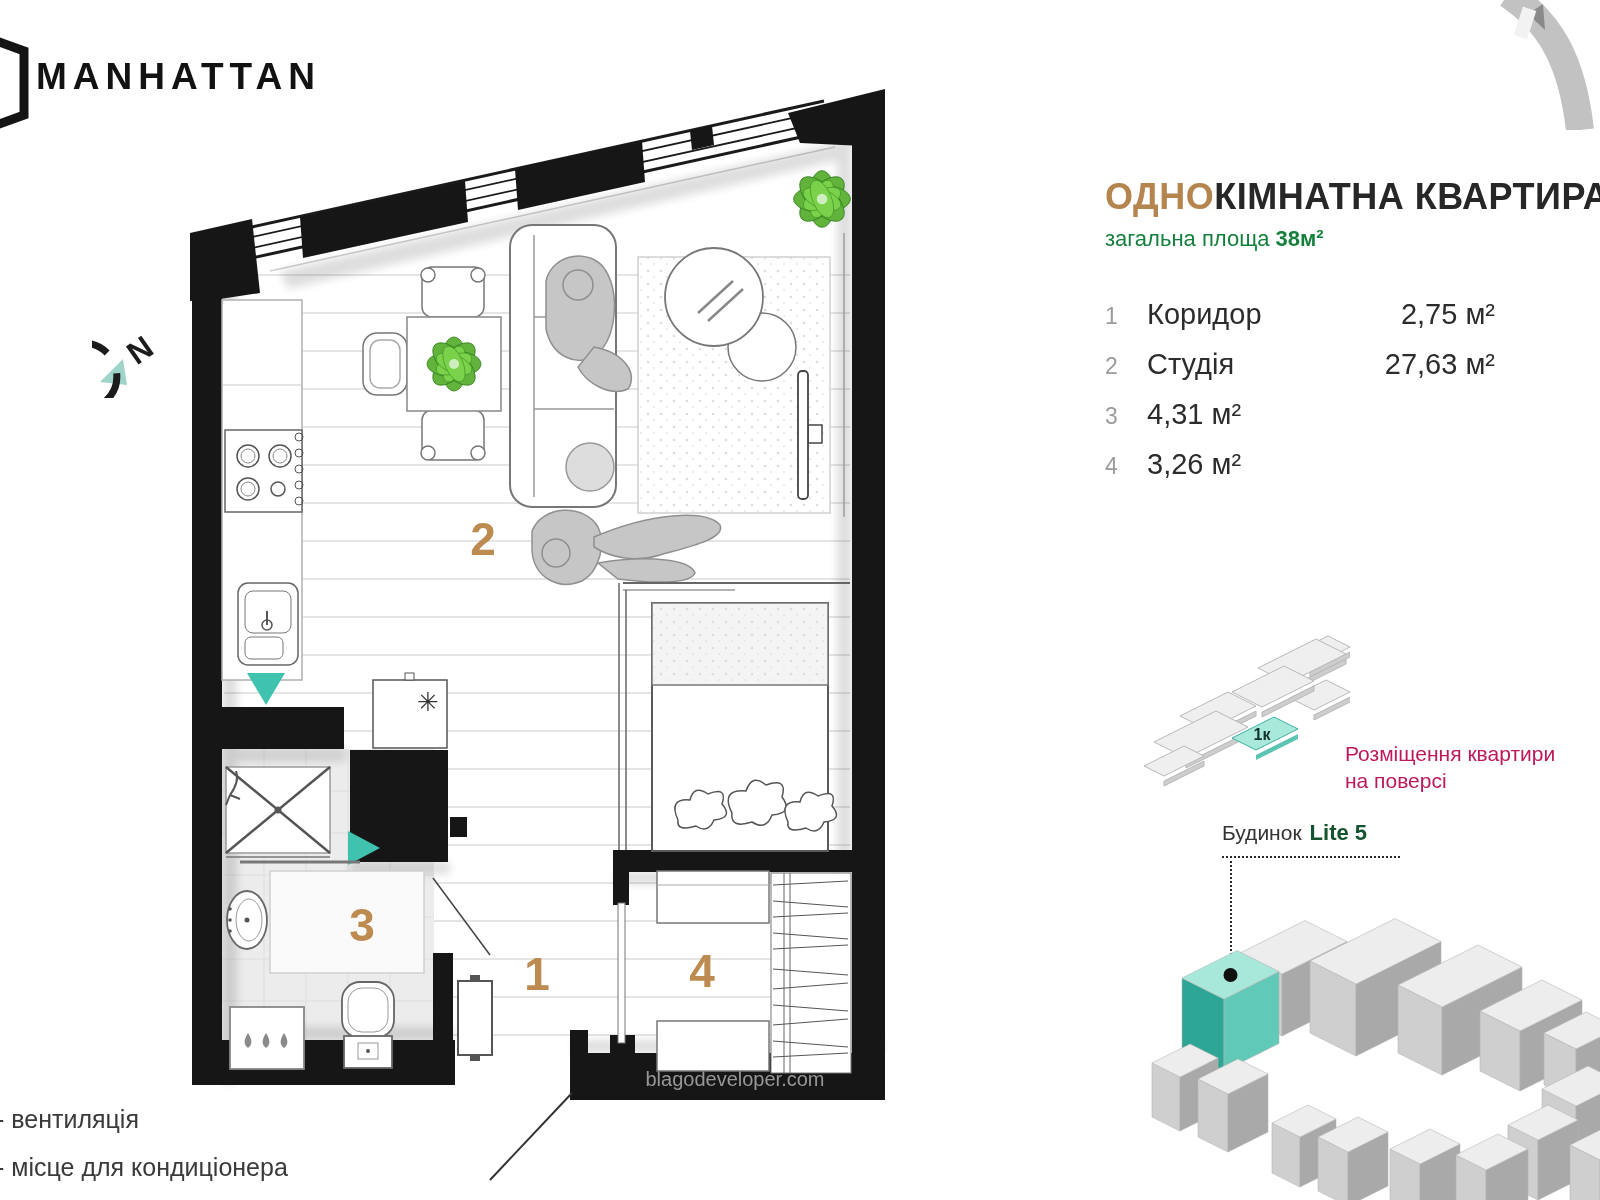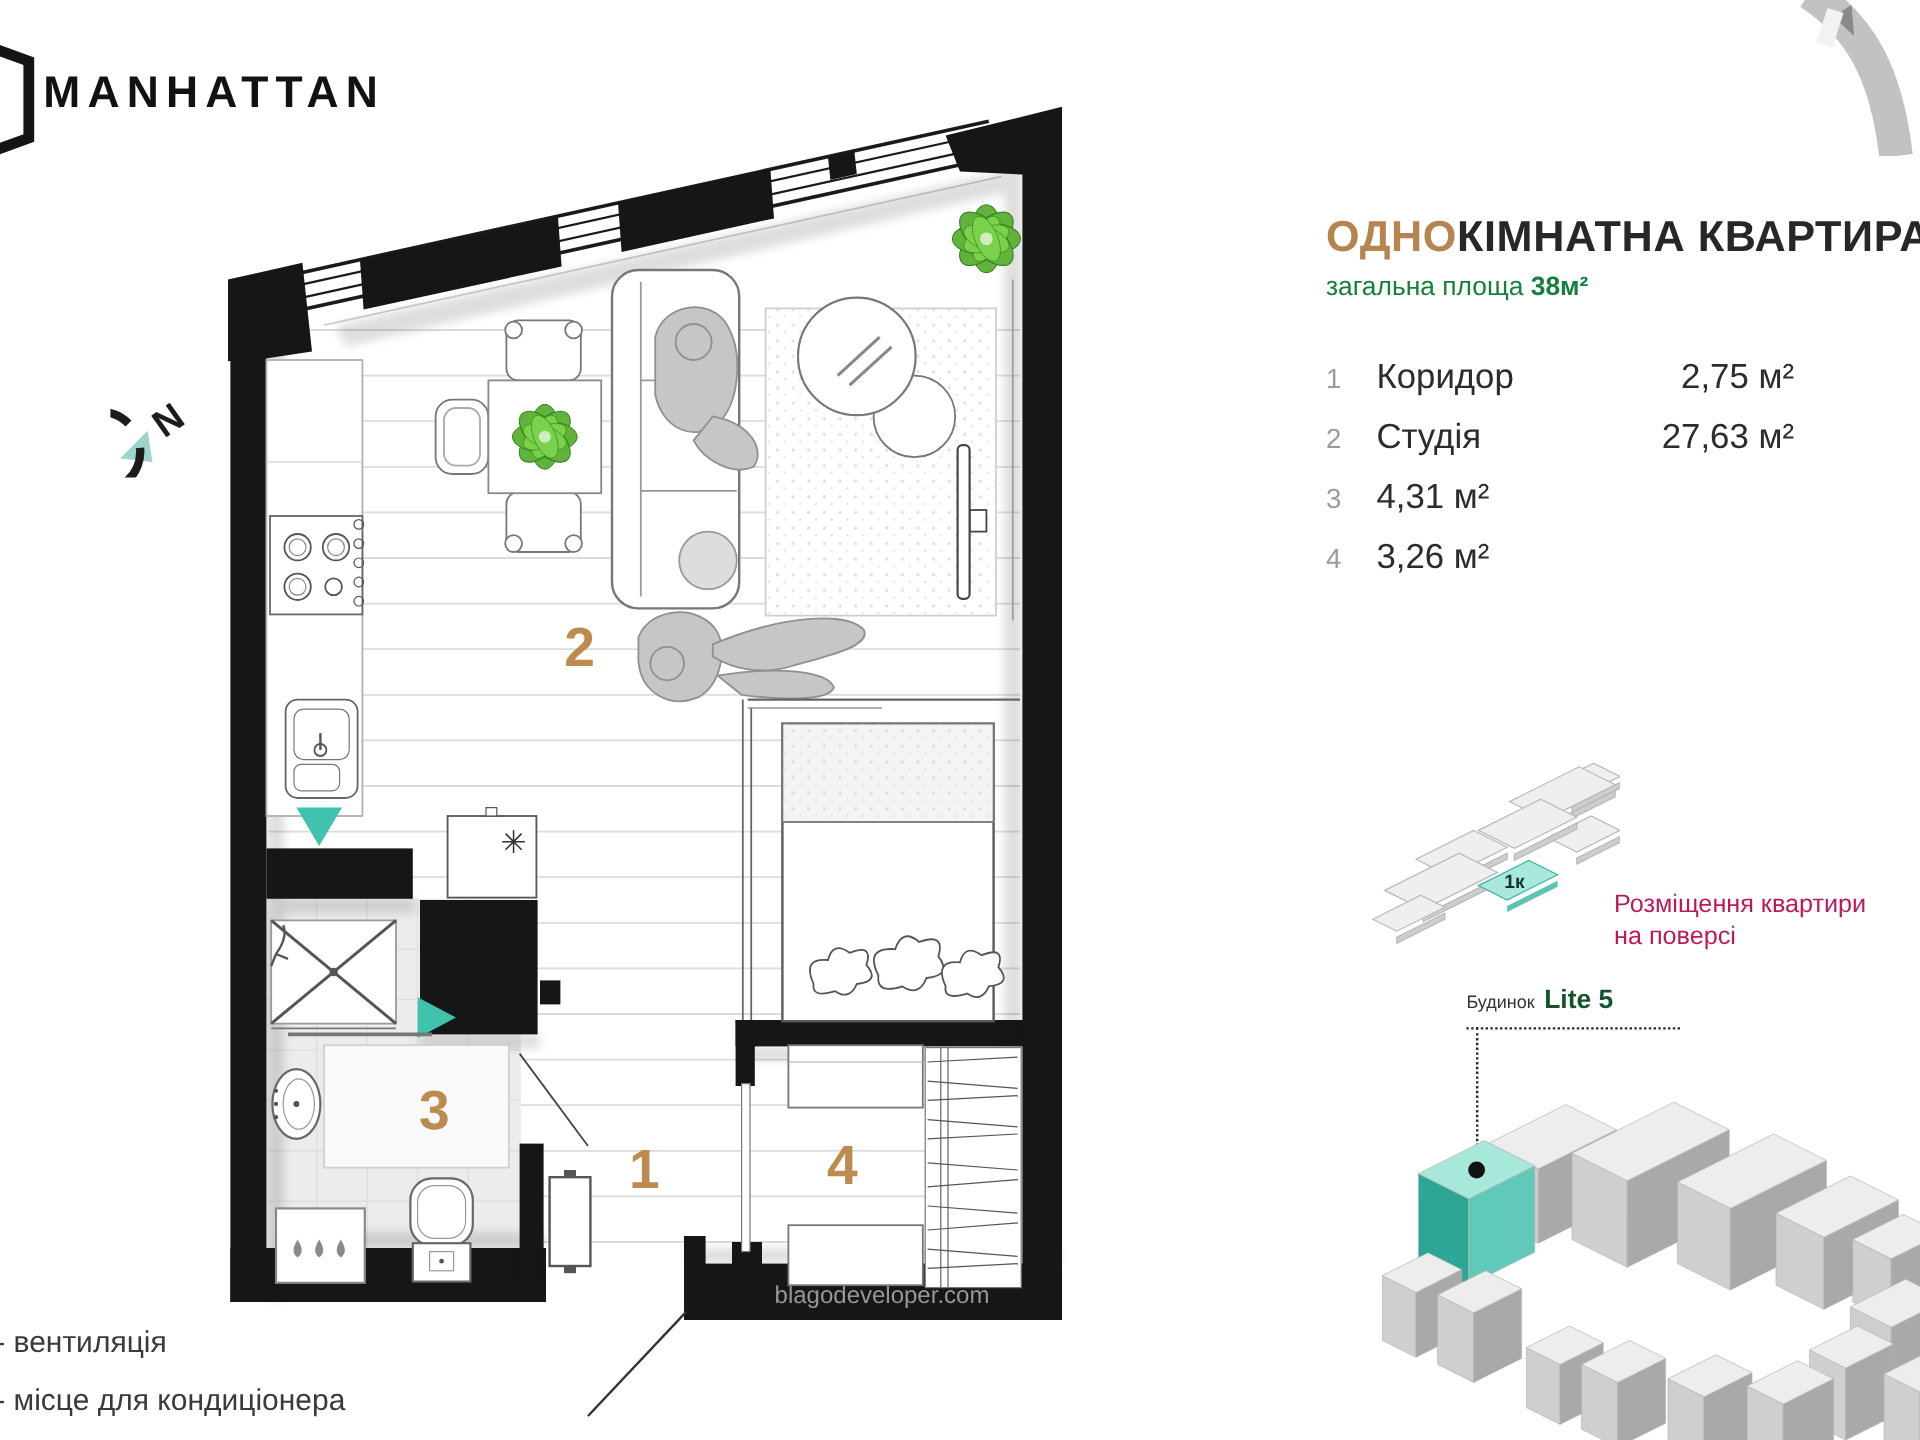--- a/index.html
+++ b/index.html
@@ -16,21 +16,21 @@
   .subtitle b{font-weight:700;}
   .rooms{left:1105px;top:298px;width:390px;}
   .room-row{display:flex;align-items:baseline;margin-bottom:17px;font-size:29px;color:#2c2c2c;}
   .room-row .num{width:42px;font-size:23px;color:#9b9b9b;}
   .room-row .nm{flex:1;}
   .room-row .ar{text-align:right;white-space:nowrap;}
   
   .floor-caption{left:1345px;top:716px;font-size:21px;line-height:27px;color:#be185d;margin-top:24px;}
   
   .bldg-label{left:1222px;top:820px;white-space:nowrap;}
-  .bldg-label .pfx{font-size:15px;color:#333;}
+  .bldg-label .pfx{font-size:21px;color:#333;}
   .bldg-label .nm{font-size:22px;font-weight:700;color:#14532d;margin-left:8px;}
   .dot-h{left:1222px;top:856px;width:178px;border-top:2px dotted #2a2a2a;}
   .dot-v{left:1230px;top:856px;height:119px;border-left:2px dotted #2a2a2a;}
   
   .legend{left:-4px;top:1105px;font-size:25px;color:#3a3a3a;}
   .legend div{margin-bottom:19px;white-space:nowrap;}
   svg text{font-family:"Liberation Sans", sans-serif;}
 </style>
 </head>
 <body>

